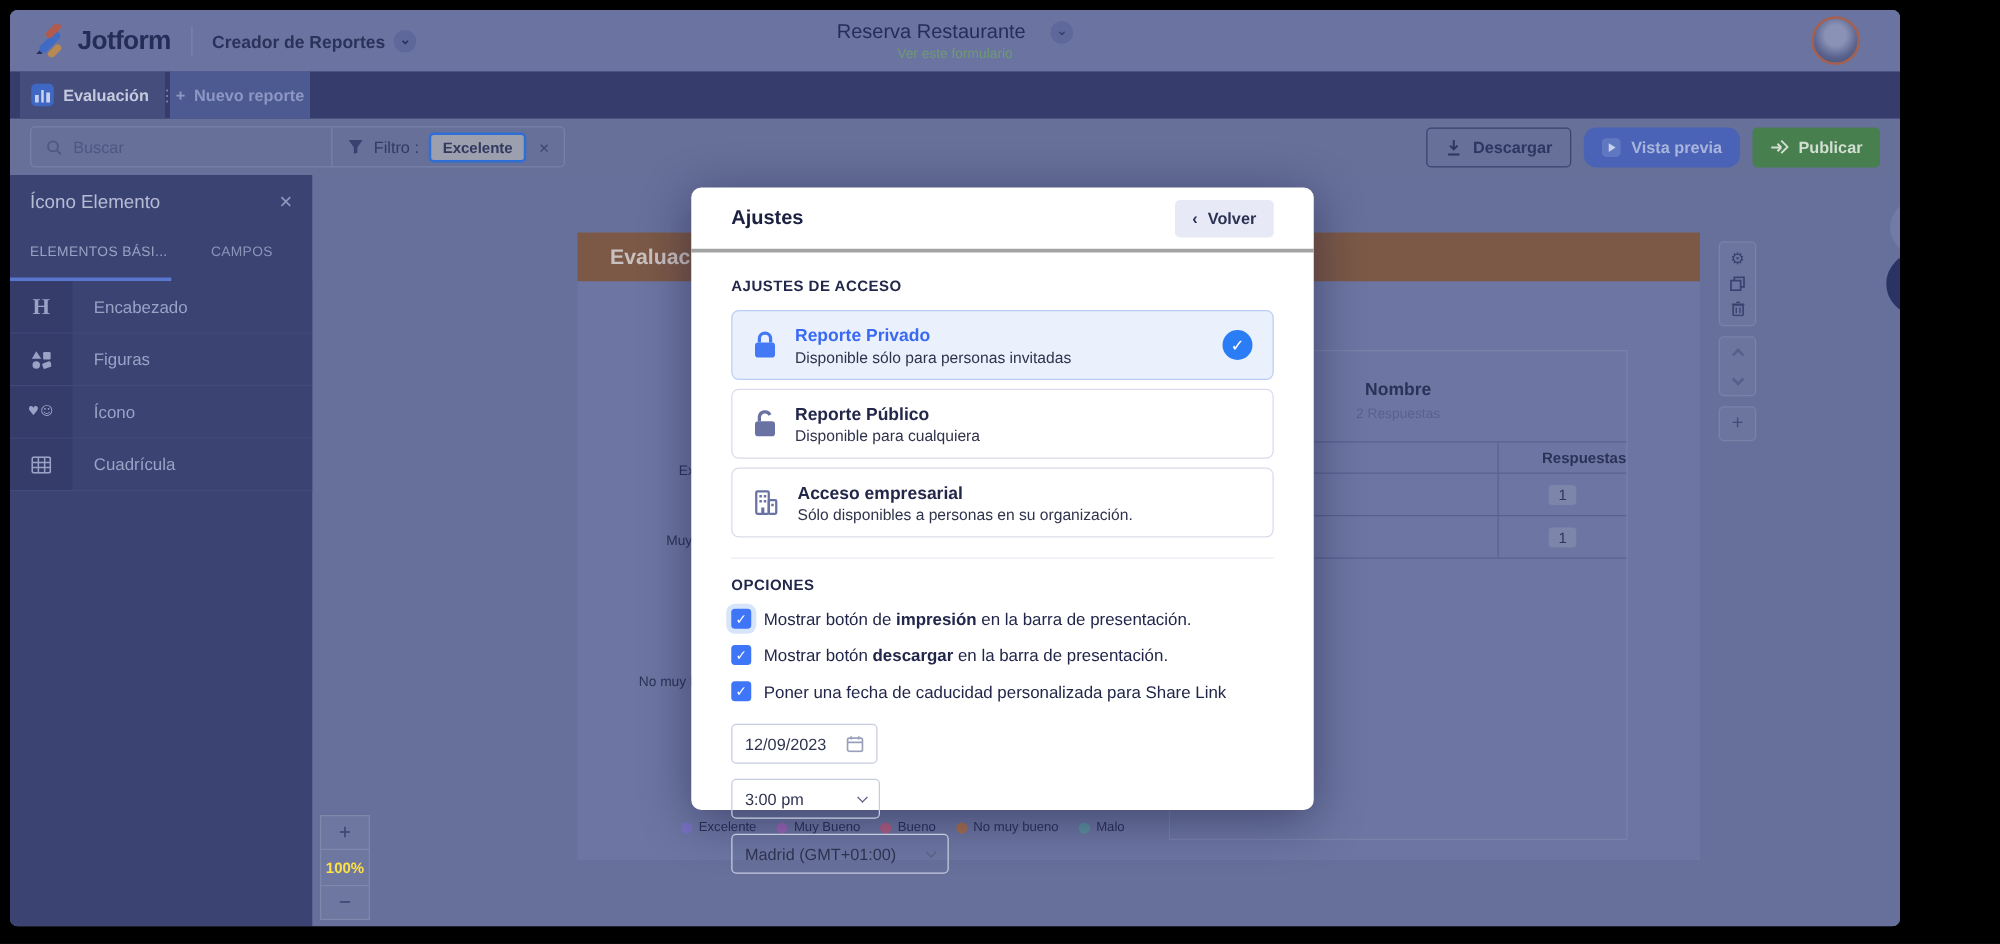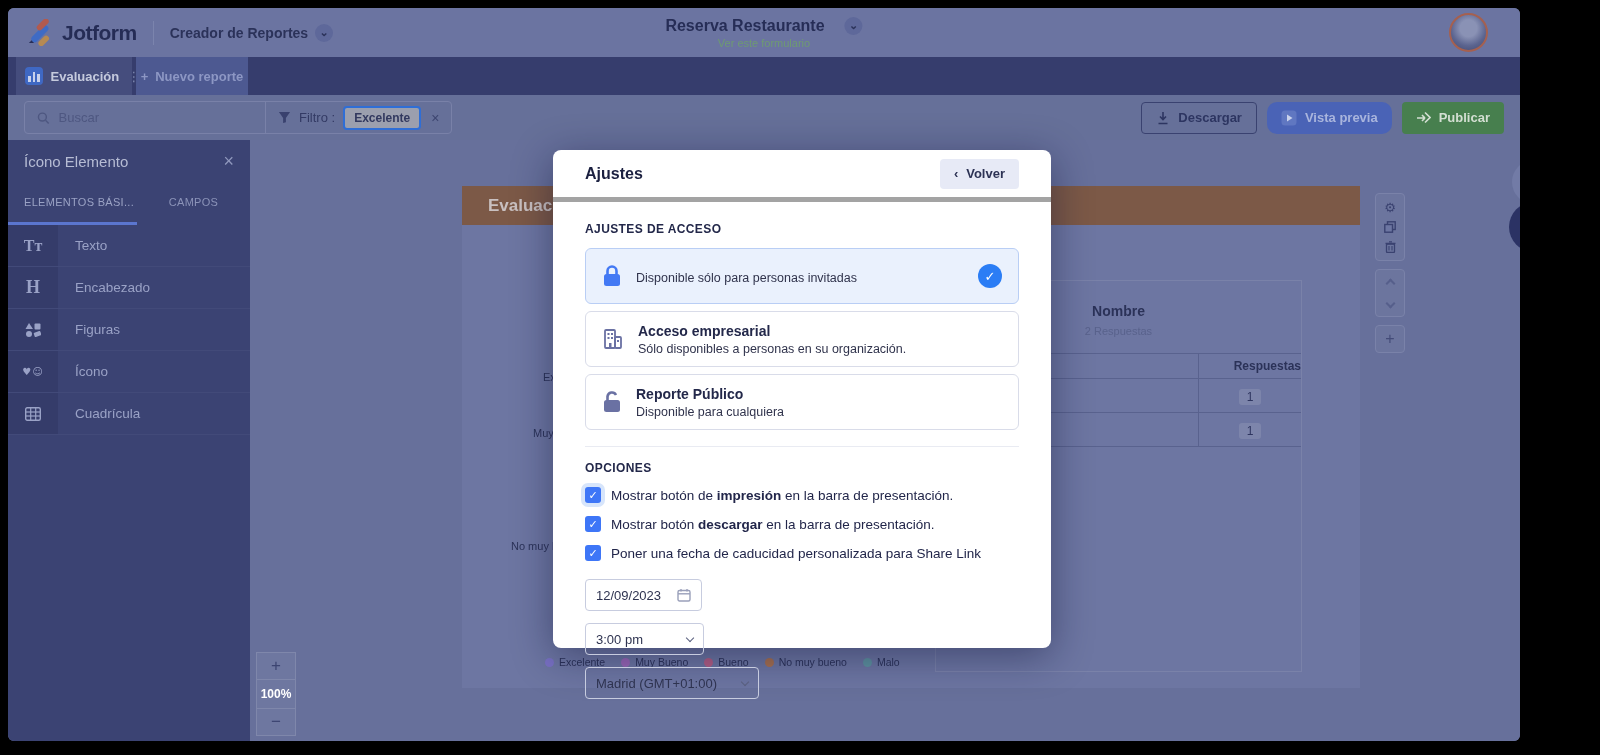--- a/index.html
+++ b/index.html
@@ -7,21 +7,21 @@
   .screen { position:absolute; left:8px; top:8px; width:1512px; height:733px; background:#67709b; border-radius:6px; overflow:hidden; }
 
   
   .tophdr { position:relative; height:49px; background:#6b74a1; display:flex; align-items:center; padding:0 18px; }
   .logo { display:flex; align-items:center; gap:9px; }
   .logo-text { font-size:21px; font-weight:800; color:#252c55; letter-spacing:-.5px; }
   .hdr-div { width:1px; height:24px; background:#7b84ad; margin:0 16px; }
   .app-title { font-size:14px; font-weight:600; color:#2b3259; display:flex; align-items:center; gap:7px; }
   .chev-circle { width:18px; height:18px; border-radius:50%; background:#5e689a; color:#2b3259; font-size:11px; display:flex; align-items:center; justify-content:center; line-height:1; }
   .form-center { position:absolute; left:50%; top:50%; transform:translate(-50%,-50%); text-align:center; }
-  .form-title { font-size:16px; font-weight:700; color:#262d56; display:flex; align-items:center; gap:20px; justify-content:center;text-align:center; }
+  .form-title { font-size:16px; font-weight:400; color:#262d56; display:flex; align-items:center; gap:20px; justify-content:center;text-align:center; }
   .form-sub { font-size:11px; color:#6e9a72; margin-top:2px; }
   .avatar { position:absolute; right:32px; top:5px; width:39px; height:39px; border-radius:50%; border:2px solid #a5604f; background:radial-gradient(circle at 50% 38%, #8a92b5 0 30%, #5c6590 62%, #3e476f 100%); }
 
   
   .tabbar { height:38px; background:#363d6d; display:flex; align-items:stretch; padding-left:8px; }
   .tab-active { width:116px; background:#454d7d; display:flex; align-items:center; gap:8px; padding:0 9px; }
   .tab-chart-ic { width:18px; height:18px; border-radius:4px; background:#3f68c4; display:flex; align-items:flex-end; justify-content:center; gap:2px; padding:3px; }
   .tab-chart-ic i { display:block; width:2.5px; background:#c9d2ec; }
   .tab-active .lbl { font-size:13px; font-weight:600; color:#c5cadd; flex:1; }
   .kebab { color:#7d86ad; font-size:13px; letter-spacing:0; }
@@ -83,25 +83,25 @@
   .el-btn { width:24px; height:20px; display:flex; align-items:center; justify-content:center; color:#3a4270; font-size:13px; cursor:pointer; }
   .chev { display:inline-block; width:7px; height:7px; border-left:2px solid #565f8b; border-bottom:2px solid #565f8b; }
   .chev.up { transform:rotate(135deg); }
   .chev.down { transform:rotate(-45deg); }
 
   .float-paint { position:absolute; left:1262px; top:20px; width:44px; height:44px; border-radius:50%; background:#727ba6; display:flex; align-items:center; justify-content:center; cursor:pointer; }
   .float-layers { position:absolute; left:1259px; top:62px; width:50px; height:50px; border-radius:50%; background:#2b3264; display:flex; align-items:center; justify-content:center; cursor:pointer; }
 
   .zoom-ctl { position:absolute; left:6px; top:512px; width:40px; display:flex; flex-direction:column; align-items:stretch; }
   .zoom-btn { height:28px; display:flex; align-items:center; justify-content:center; font-size:17px; color:#3c4471; background:rgba(255,255,255,0.05); border:1px solid rgba(255,255,255,0.12); cursor:pointer; }
-  .zoom-lvl { height:28px; display:flex; align-items:center; justify-content:center; font-size:12px; font-weight:700; color:#ffffff; background:rgba(255,255,255,0.05); border-left:1px solid rgba(255,255,255,0.12); border-right:1px solid rgba(255,255,255,0.12); }
+  .zoom-lvl { height:28px; display:flex; align-items:center; justify-content:center; font-size:12px; font-weight:700; color:#fde047; background:rgba(255,255,255,0.05); border-left:1px solid rgba(255,255,255,0.12); border-right:1px solid rgba(255,255,255,0.12); }
 
   
   .modal { position:absolute; left:545px; top:142px; width:498px; height:498px; background:#fff; border-radius:8px; box-shadow:0 8px 40px rgba(10,15,50,.45); z-index:50; }
-  .m-head { height:52px; display:flex; align-items:center; justify-content:space-between; padding:0 32px; border-bottom:5px solid #a3a3a3; }
+  .m-head { height:52px; display:flex; align-items:center; justify-content:space-between; padding:0 32px; border-bottom:3px solid #a3a3a3; }
   .m-title { font-size:16px; font-weight:700; color:#1b2040; }
   .btn-back { background:#e7eaf6; border-radius:4px; height:30px; display:flex; align-items:center; gap:8px; padding:0 14px; font-size:13px; font-weight:600; color:#2c3254; cursor:pointer; }
   .m-body { padding:20px 32px 24px; }
   .m-section { font-size:12px; font-weight:700; color:#23284a; letter-spacing:.4px; margin-bottom:12px; }
   .opt-card { border:1px solid #d9dce9; border-radius:6px; min-height:56px; display:flex; align-items:center; gap:14px; padding:8px 16px; margin-bottom:7px; cursor:pointer; }
   .opt-card.selected { background:#eaf1fd; border-color:#b9cef5; }
   .opt-tit { font-size:14px; font-weight:700; color:#23284a; }
   .opt-card.selected .opt-tit { color:#3a69f2; }
   .opt-desc { font-size:12.5px; color:#30334c; margin-top:3px; }
   .opt-body { flex:1; }
@@ -212,24 +212,20 @@
     <div class="sidebar">
       <div class="sb-head">
         <span class="sb-title">Ícono Elemento</span>
         <span class="sb-close">×</span>
       </div>
       <div class="sb-tabs">
         <div class="sb-tab active">ELEMENTOS BÁSI...</div>
         <div class="sb-tab" style="justify-content:center;padding-left:0">CAMPOS</div>
       </div>
       <div class="sb-item">
-        <span class="sb-ic glyph-serif">Tᴛ</span>
-        <span class="sb-lbl">Texto</span>
-      </div>
-      <div class="sb-item">
         <span class="sb-ic glyph-serif" style="font-size:18px">H</span>
         <span class="sb-lbl">Encabezado</span>
       </div>
       <div class="sb-item">
         <span class="sb-ic">
           <svg width="16" height="16" viewBox="0 0 16 16">
               <path d="M4 1 L8 7 L0.5 7 Z" fill="#9aa2c6"></path>
               <rect x="9.5" y="1.5" width="6" height="6" rx="1" fill="#9aa2c6"></rect>
               <circle cx="4" cy="12" r="3" fill="#9aa2c6"></circle>
               <rect x="9" y="10" width="7" height="4.5" rx="1" transform="rotate(-20 12 12)" fill="#9aa2c6"></rect>
@@ -373,53 +369,54 @@
     </div>
     <div class="m-body">
       <div class="m-section">AJUSTES DE ACCESO</div>
 
       <div class="opt-card selected">
         <svg width="20" height="24" viewBox="0 0 20 24">
           <rect x="2" y="10" width="16" height="12" rx="2.5" fill="#4379f4"></rect>
           <path d="M5.5 10 L5.5 7 A4.5 4.5 0 0 1 14.5 7 L14.5 10" fill="none" stroke="#4379f4" stroke-width="2.6"></path>
         </svg>
         <div class="opt-body">
+          <div class="opt-tit">Reporte Privado</div>
           <div class="opt-desc">Disponible sólo para personas invitadas</div>
         </div>
         <span class="check-circle">✓</span>
+      </div>
+
+      <div class="opt-card">
+        <svg width="20" height="24" viewBox="0 0 20 24">
+          <rect x="2" y="10" width="16" height="12" rx="2.5" fill="#6a71a3"></rect>
+          <path d="M5.5 10 L5.5 6.5 A4.5 4.5 0 0 1 14 5" fill="none" stroke="#6a71a3" stroke-width="2.6"></path>
+        </svg>
+        <div class="opt-body">
+          <div class="opt-tit">Reporte Público</div>
+          <div class="opt-desc">Disponible para cualquiera</div>
+        </div>
       </div>
 
       <div class="opt-card">
         <svg width="22" height="22" viewBox="0 0 22 22">
           <rect x="3" y="2" width="10" height="18" rx="1" fill="none" stroke="#6a71a3" stroke-width="1.8"></rect>
           <rect x="13" y="9" width="6" height="11" rx="1" fill="none" stroke="#6a71a3" stroke-width="1.8"></rect>
           <rect x="5.5" y="5" width="2" height="2" fill="#6a71a3"></rect>
             <rect x="9" y="5" width="2" height="2" fill="#6a71a3"></rect>
           <rect x="5.5" y="9" width="2" height="2" fill="#6a71a3"></rect>
             <rect x="9" y="9" width="2" height="2" fill="#6a71a3"></rect>
           <rect x="7" y="15" width="2.5" height="5" fill="#6a71a3"></rect>
             <rect x="15" y="12" width="2" height="2" fill="#6a71a3"></rect>
         </svg>
         <div class="opt-body">
           <div class="opt-tit">Acceso empresarial</div>
           <div class="opt-desc">Sólo disponibles a personas en su organización.</div>
         </div>
       </div>
 
-      <div class="opt-card">
-        <svg width="20" height="24" viewBox="0 0 20 24">
-          <rect x="2" y="10" width="16" height="12" rx="2.5" fill="#6a71a3"></rect>
-          <path d="M5.5 10 L5.5 6.5 A4.5 4.5 0 0 1 14 5" fill="none" stroke="#6a71a3" stroke-width="2.6"></path>
-        </svg>
-        <div class="opt-body">
-          <div class="opt-tit">Reporte Público</div>
-          <div class="opt-desc">Disponible para cualquiera</div>
-        </div>
-      </div>
-
       <div class="m-div"></div>
       <div class="m-section">OPCIONES</div>
 
       <div class="cb-row">
         <span class="cb-box halo">✓</span>
         <span class="cb-lbl"><span>Mostrar botón de </span><b>impresión</b><span> en la barra de presentación.</span></span>
       </div>
       <div class="cb-row">
         <span class="cb-box">✓</span>
         <span class="cb-lbl"><span>Mostrar botón </span><b>descargar</b><span> en la barra de presentación.</span></span>

